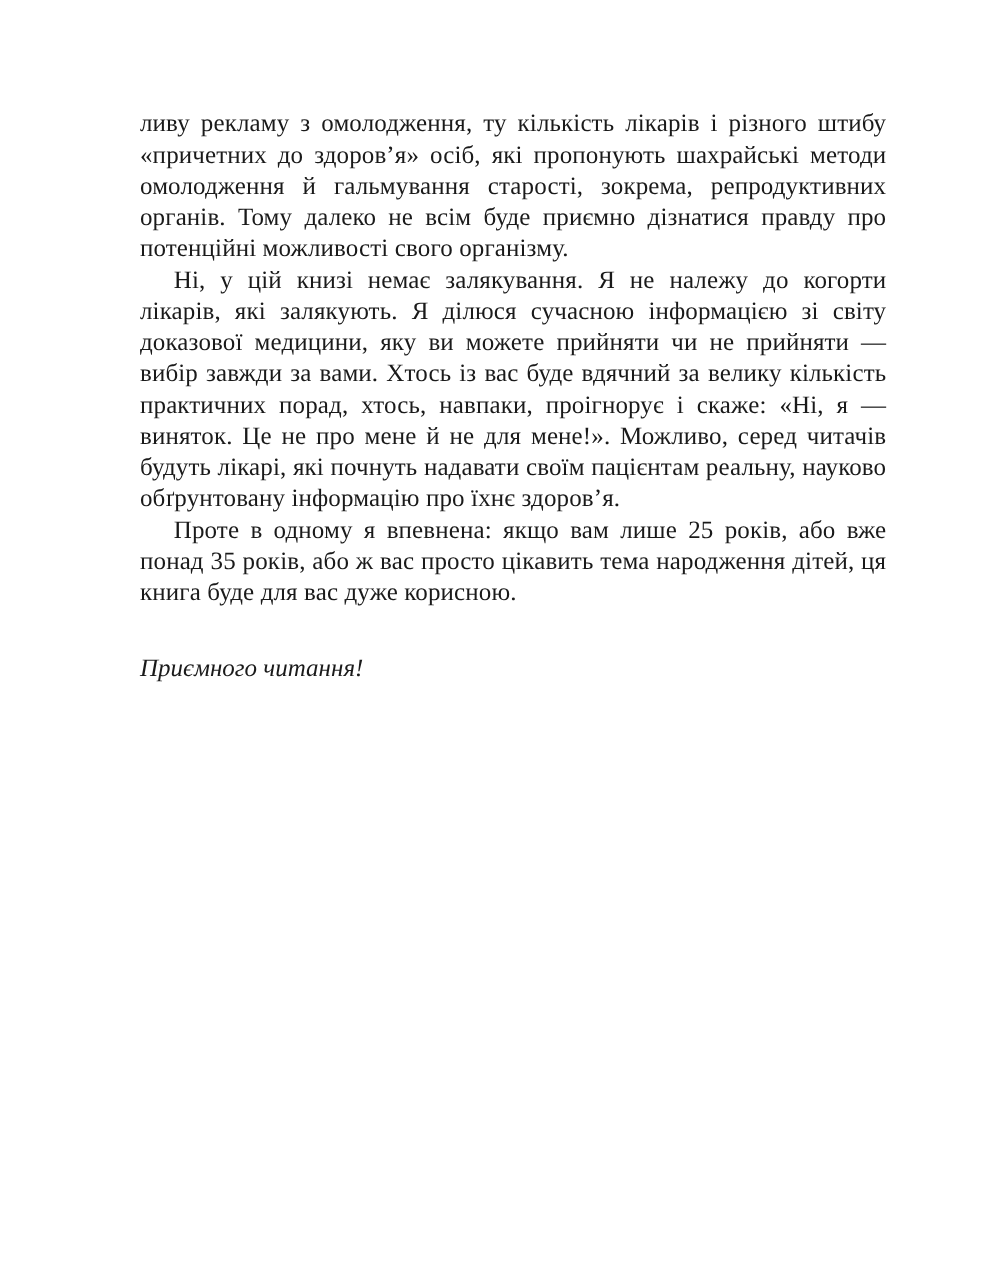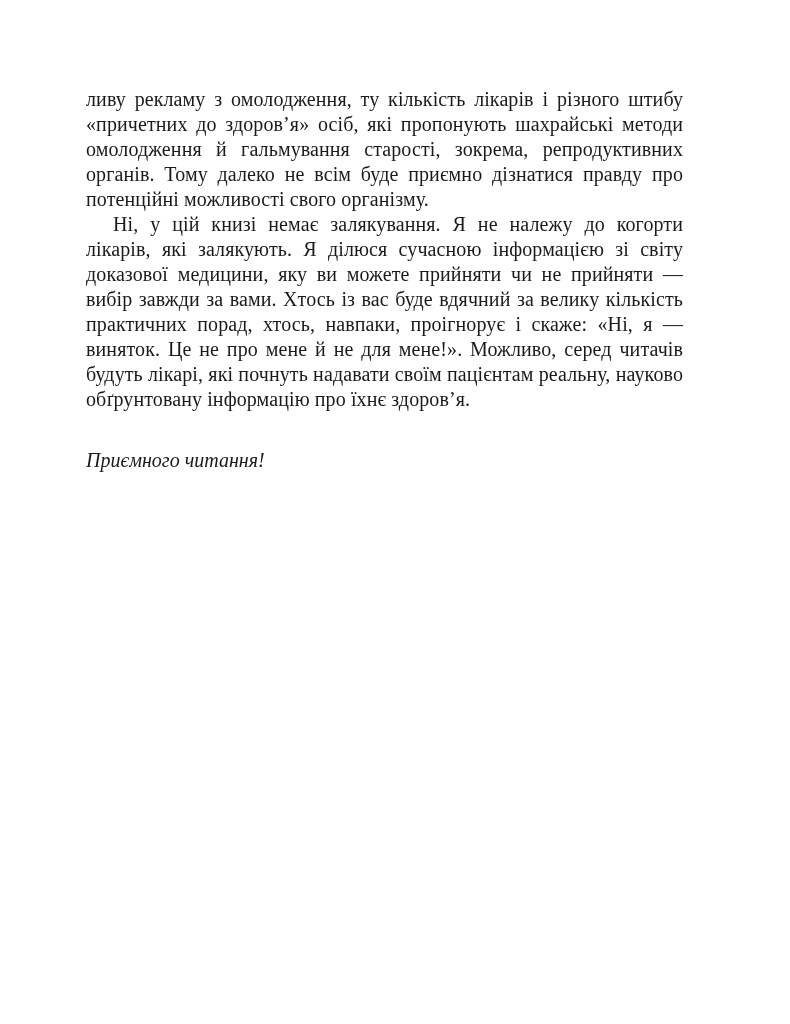--- a/index.html
+++ b/index.html
@@ -15,21 +15,21 @@
     font-family: "Liberation Serif", "DejaVu Serif", serif;
     color: #1a1a1a;
   }
   .page {
     position: absolute;
     inset: 0;
     background: #ffffff;
   }
   .text-block {
     position: absolute;
-    left: 86px;
+    left: 112px;
     top: 87px;
     width: 597px;
   }
   .para {
     margin: 0;
     font-size: 20px;
     line-height: 25px;
     text-align: justify;
     text-justify: inter-word;
     letter-spacing: 0.1px;
@@ -45,15 +45,16 @@
     font-style: italic;
   }
 </style>
 </head>
 <body>
 
 <div class="page">
   <div class="text-block">
     <p class="para">ливу рекламу з омолодження, ту кількість лікарів і різного штибу «причетних до здоров’я» осіб, які пропонують шахрайські методи омолодження й гальмування старості, зокрема, репродуктивних органів. Тому далеко не всім буде приємно дізнатися правду про потенційні можливості свого організму.</p>
     <p class="para indent">Ні, у цій книзі немає залякування. Я не належу до когорти лікарів, які залякують. Я ділюся сучасною інформацією зі світу доказової медицини, яку ви можете прийняти чи не прийняти — вибір завжди за вами. Хтось із вас буде вдячний за велику кількість практичних порад, хтось, навпаки, проігнорує і скаже: «Ні, я — виняток. Це не про мене й не для мене!». Можливо, серед читачів будуть лікарі, які почнуть надавати своїм пацієнтам реальну, науково обґрунтовану інформацію про їхнє здоров’я.</p>
+    <p class="para indent">Проте в одному я впевнена: якщо вам лише 25 років, або вже понад 35 років, або ж вас просто цікавить тема народження дітей, ця книга буде для вас дуже корисною.</p>
     <p class="closing">Приємного читання!</p>
   </div>
 </div>
 
 </body></html>

